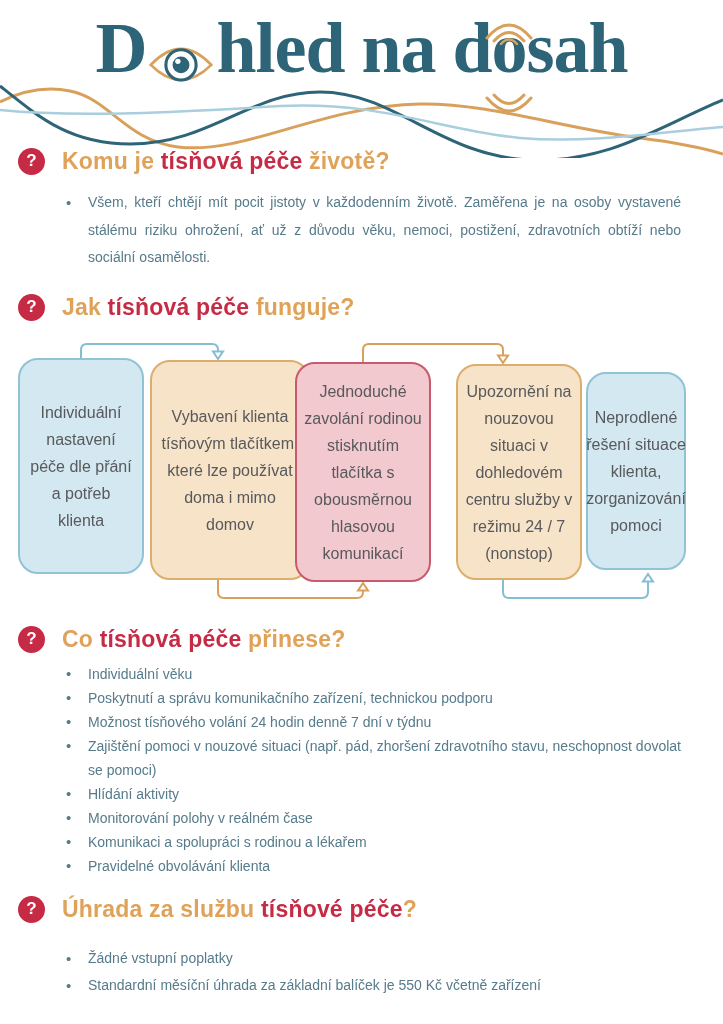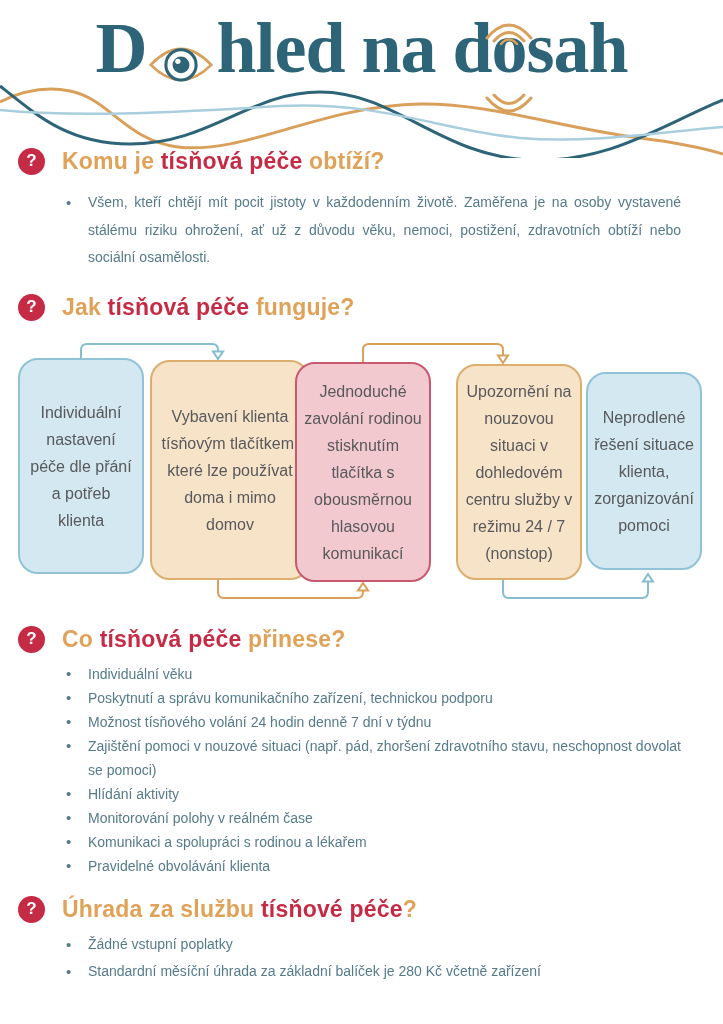--- a/index.html
+++ b/index.html
@@ -33,39 +33,39 @@
   .h-orange{color:#dfa258;}
   .h-red{color:#c62b45;}
   
   ul{list-style:none;margin:0;padding:0 42px 0 64px;color:#567b8b;}
   li{position:relative;padding-left:24px;font-size:14px;}
   li::before{content:"•";position:absolute;left:2px;top:0;font-size:15px;color:#567b8b;}
   .sec1 ul{margin-top:13px;}
   .sec1 li{line-height:27.5px;text-align:justify;}
   .sec3 ul{margin-top:8px;}
   .sec3 li{line-height:24px;}
-  .sec4 ul{margin-top:7px;}
+  .sec4 ul{margin-top:21px;}
   .sec4 li{line-height:27px;}
   .justify{text-align:justify;}
   
   .flow{position:absolute;top:336px;left:0;width:723px;height:290px;}
   .flow-connectors{position:absolute;inset:0;}
   .fbox{
     position:absolute;border-radius:20px;border:2px solid;box-sizing:border-box;
     display:flex;align-items:center;justify-content:center;text-align:center;
     font-size:16px;line-height:27px;color:#58595c;padding:6px 7px;
   }
   .fbox[data-color="blue"]{background:#d3e8f0;border-color:#8fc3d5;}
   .fbox[data-color="tan"]{background:#f7e3c8;border-color:#dcae6e;}
   .fbox[data-color="pink"]{background:#f3c9d0;border-color:#c75a6e;}
   .b1{left:18px;top:22px;width:126px;height:216px;align-items:center;}
   .b2{left:150px;top:24px;width:160px;height:220px;}
   .b3{left:295px;top:26px;width:136px;height:220px;}
   .b4{left:440px;top:28px;width:126px;height:216px;margin-left:16px;}
-  .b5{left:586px;top:36px;width:116px;height:198px;}
+  .b5{left:586px;top:36px;width:100px;height:198px;}
 </style>
 </head>
 <body>
 
 <div class="page">
 
   <div class="logo"><span>D</span><svg class="eye" width="68" height="48" viewBox="0 0 76 54">
       <path d="M4,28 Q38,-8 72,28" fill="none" stroke="#d9a05b" stroke-width="3" stroke-linecap="round"></path>
       <path d="M4,28 Q38,62 72,28" fill="none" stroke="#d9a05b" stroke-width="3" stroke-linecap="round"></path>
       <circle cx="38" cy="28" r="17" fill="#ffffff" stroke="#2d6477" stroke-width="3.5"></circle>
@@ -81,21 +81,21 @@
 
   <svg class="waves" viewBox="0 0 723 80" preserveAspectRatio="none">
     <path d="M0,24 C20,14 45,8 70,13 C110,21 125,62 178,69 C245,77 320,28 420,26 C490,25 560,50 640,60 C680,65 703,70 723,76" fill="none" stroke="#d9a05b" stroke-width="3"></path>
     <path d="M0,8 C40,40 70,66 130,66 C210,66 250,14 320,14 C395,14 440,78 530,82 C610,85 660,48 723,22" fill="none" stroke="#2d6477" stroke-width="3"></path>
     <path d="M0,32 C80,40 180,34 280,28 C380,23 440,52 520,60 C590,66 660,54 723,49" fill="none" stroke="#a9cede" stroke-width="2.5"></path>
   </svg>
 
   <div class="section sec1">
     <div class="heading-row">
       <div class="qicon">?</div>
-      <h2><span class="h-orange">Komu je </span><span class="h-red">tísňová péče</span><span class="h-orange"> obtíží?</span></h2>
+      <h2><span class="h-orange">Komu je </span><span class="h-red">tísňová péče</span><span class="h-orange"> životě?</span></h2>
     </div>
     <ul>
       <li>Všem, kteří chtějí mít pocit jistoty v každodenním životě. Zaměřena je na osoby vystavené stálému riziku ohrožení, ať už z důvodu věku, nemoci, postižení, zdravotních obtíží nebo sociální osamělosti.</li>
     </ul>
   </div>
 
   <div class="section sec2">
     <div class="heading-row">
       <div class="qicon">?</div>
       <h2><span class="h-orange">Jak </span><span class="h-red">tísňová péče</span><span class="h-orange"> funguje?</span></h2>
@@ -155,17 +155,17 @@
     </ul>
   </div>
 
   <div class="section sec4">
     <div class="heading-row">
       <div class="qicon">?</div>
       <h2><span class="h-orange">Úhrada za službu </span><span class="h-red">tísňové péče</span><span class="h-orange">?</span></h2>
     </div>
     <ul>
       <li>Žádné vstupní poplatky</li>
-      <li class="justify">Standardní měsíční úhrada za základní balíček je 280 Kč včetně zařízení</li>
+      <li class="justify">Standardní měsíční úhrada za základní balíček je 550 Kč včetně zařízení</li>
     </ul>
   </div>
 
 </div>
 
 </body></html>

